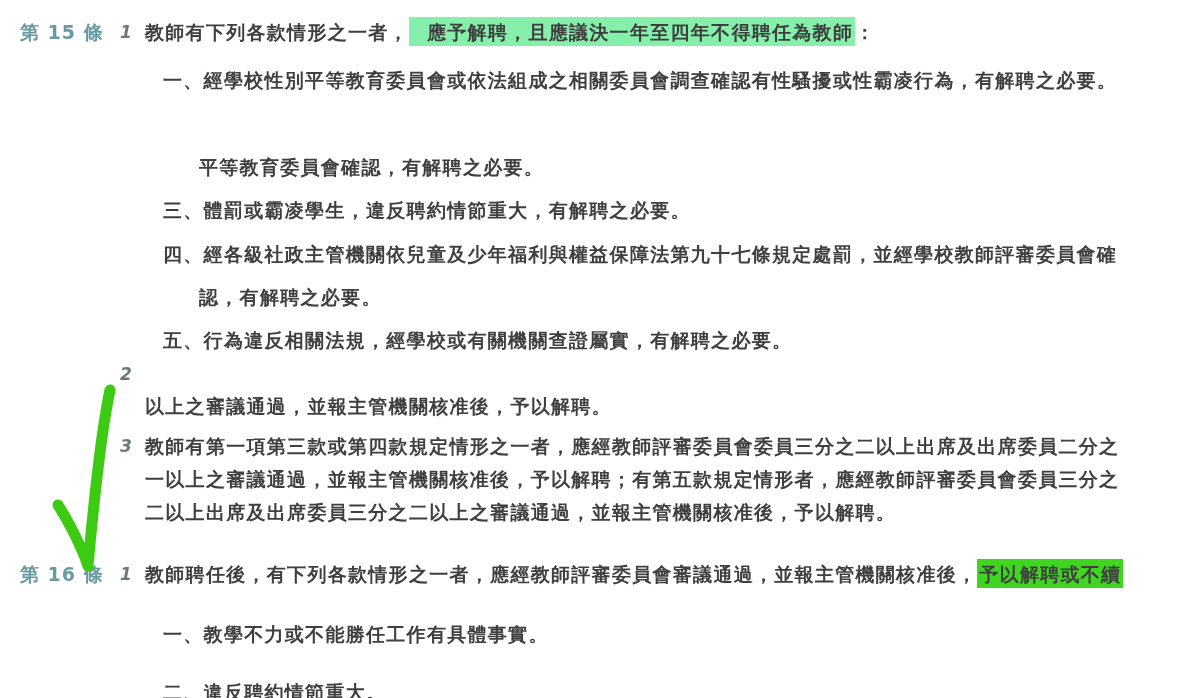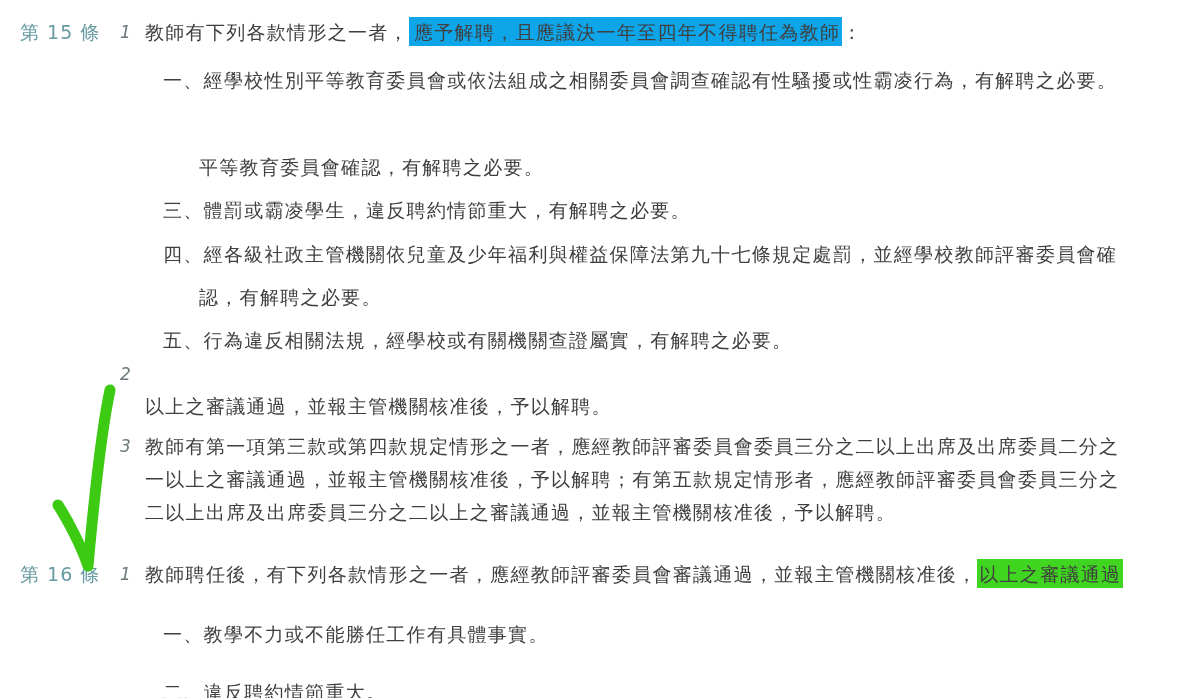--- a/index.html
+++ b/index.html
@@ -5,20 +5,21 @@
   html,body{margin:0;padding:0;background:#ffffff;}
   .page{
     position:relative;
     width:1186px;height:698px;
     background:#ffffff;
     overflow:hidden;
     font-family:"DejaVu Sans",sans-serif;
     font-size:19px;
     letter-spacing:1.3px;
     color:#3f3f3f;
+    font-weight:bold;
   }
   .line{
     position:absolute;
     white-space:nowrap;
     line-height:24px;
     height:24px;
   }
   .art-label{
     position:absolute;
     left:20px;
@@ -31,22 +32,22 @@
     position:absolute;
     left:120px;
     width:24px;
     font-style:italic;
     font-size:17px;
     color:#6b797c;
     letter-spacing:0;
     line-height:24px;
   }
   .hl-y{
-    background:#0ea5e9;
-    padding:4px 2px 3px 5px;
+    background:#86efac;
+    padding:4px 2px 3px 18px;
   }
   .hl-g{
     background:#40d520;
     padding:4px 2px 3px 2px;
   }
   .checkmark{
     position:absolute;
     left:40px;top:372px;
     width:90px;height:212px;
     z-index:6;
@@ -77,21 +78,21 @@
   <div class="line" style="top:394px;left:145px">以上之審議通過，並報主管機關核准後，予以解聘。</div>
 
   <div class="line" style="top:434px;left:145px">教師有第一項第三款或第四款規定情形之一者，應經教師評審委員會委員三分之二以上出席及出席委員二分之</div>
   <div class="line" style="top:467px;left:145px">一以上之審議通過，並報主管機關核准後，予以解聘；有第五款規定情形者，應經教師評審委員會委員三分之</div>
   <div class="line" style="top:500px;left:145px">二以上出席及出席委員三分之二以上之審議通過，並報主管機關核准後，予以解聘。</div>
 
   <div class="art-label" style="top:562px">第 16 條</div>
   <div class="p-num" style="top:562px">1</div>
 
   <div class="line" style="top:562px;left:145px">
-    <span>教師聘任後，有下列各款情形之一者，應經教師評審委員會審議通過，並報主管機關核准後，</span><span class="hl-g">以上之審議通過</span>
+    <span>教師聘任後，有下列各款情形之一者，應經教師評審委員會審議通過，並報主管機關核准後，</span><span class="hl-g">予以解聘或不續</span>
   </div>
 
   <div class="line" style="top:622px;left:163px">一、教學不力或不能勝任工作有具體事實。</div>
   <div class="line" style="top:680px;left:163px">二、違反聘約情節重大。</div>
 
   <svg class="checkmark" viewBox="0 0 90 212" aria-hidden="true">
     <path d="M 18 133 C 27 147 41 173 48 194 C 52 150 59 70 70 18" fill="none" stroke="#3cca13" stroke-width="11" stroke-linecap="round" stroke-linejoin="round"></path>
   </svg>
 
 </div>

